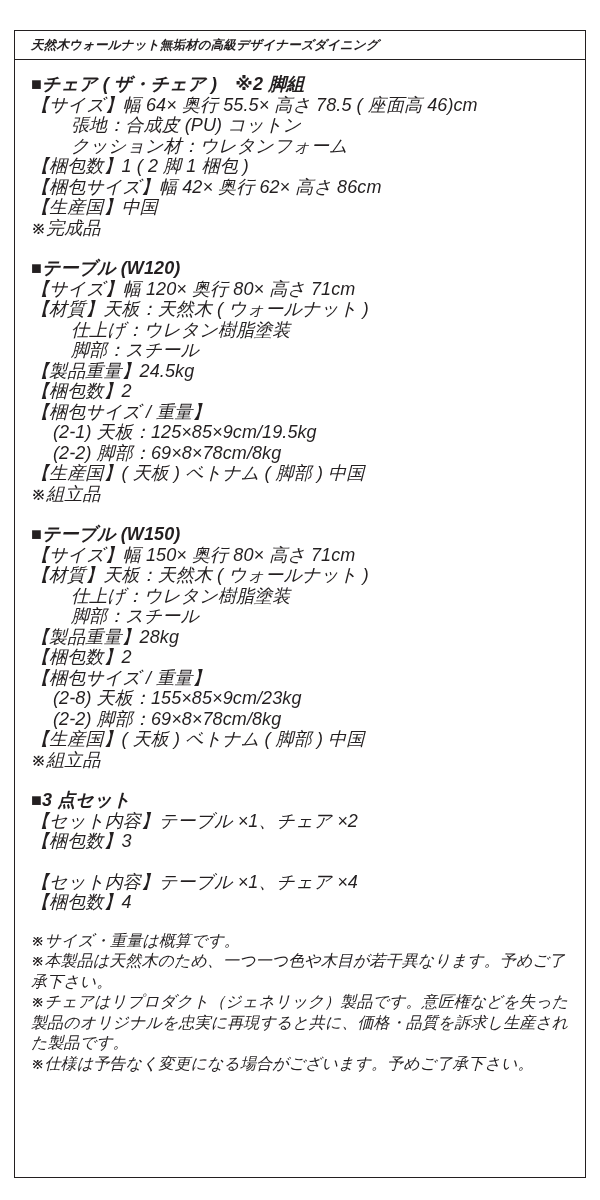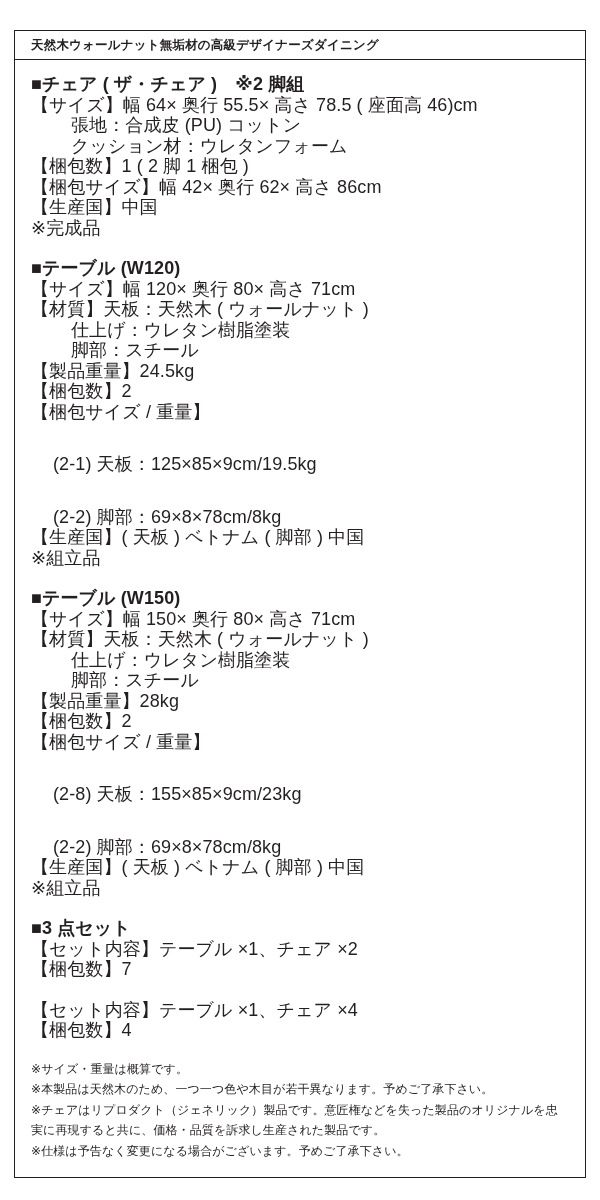--- a/index.html
+++ b/index.html
@@ -13,20 +13,21 @@
     font-family: "Liberation Sans", "DejaVu Sans", sans-serif;
     color: #231f20;
     overflow: hidden;
   }
   .page {
     position: relative;
     width: 600px;
     height: 1200px;
     box-sizing: border-box;
     padding: 16px;
+    font-style: italic;
   }
   .outer-frame {
     position: absolute;
     left: 14px;
     top: 30px;
     width: 572px;
     height: 1148px;
     border: 1px solid #231f20;
     box-sizing: border-box;
     background: #ffffff;
@@ -59,30 +60,29 @@
     letter-spacing: 0.1px;
   }
   .line.bold {
     font-weight: bold;
   }
   .line.indent1 {
     padding-left: 40px;
   }
   .line.indent2 {
     padding-left: 22px;
-    margin-top: 32px;
   }
   .spacer {
     height: 20px;
   }
   .notes {
     margin-top: 18px;
   }
   .note-wrap {
-    font-size: 12px;
+    font-size: 16px;
     line-height: 20.5px;
     letter-spacing: 0.1px;
     white-space: normal;
   }
 </style>
 </head>
 <body>
 
 <div class="page">
   <div class="outer-frame">
@@ -136,21 +136,21 @@
         <div class="line indent2">(2-2) 脚部：69×8×78cm/8kg</div>
         <div class="line">【生産国】( 天板 ) ベトナム ( 脚部 ) 中国</div>
         <div class="line">※組立品</div>
       </div>
 
       <div class="spacer"></div>
 
       <div class="block">
         <div class="line bold">■3 点セット</div>
         <div class="line">【セット内容】テーブル ×1、チェア ×2</div>
-        <div class="line">【梱包数】7</div>
+        <div class="line">【梱包数】3</div>
       </div>
 
       <div class="spacer"></div>
 
       <div class="block">
         <div class="line">【セット内容】テーブル ×1、チェア ×4</div>
         <div class="line">【梱包数】4</div>
       </div>
 
       <div class="notes">

